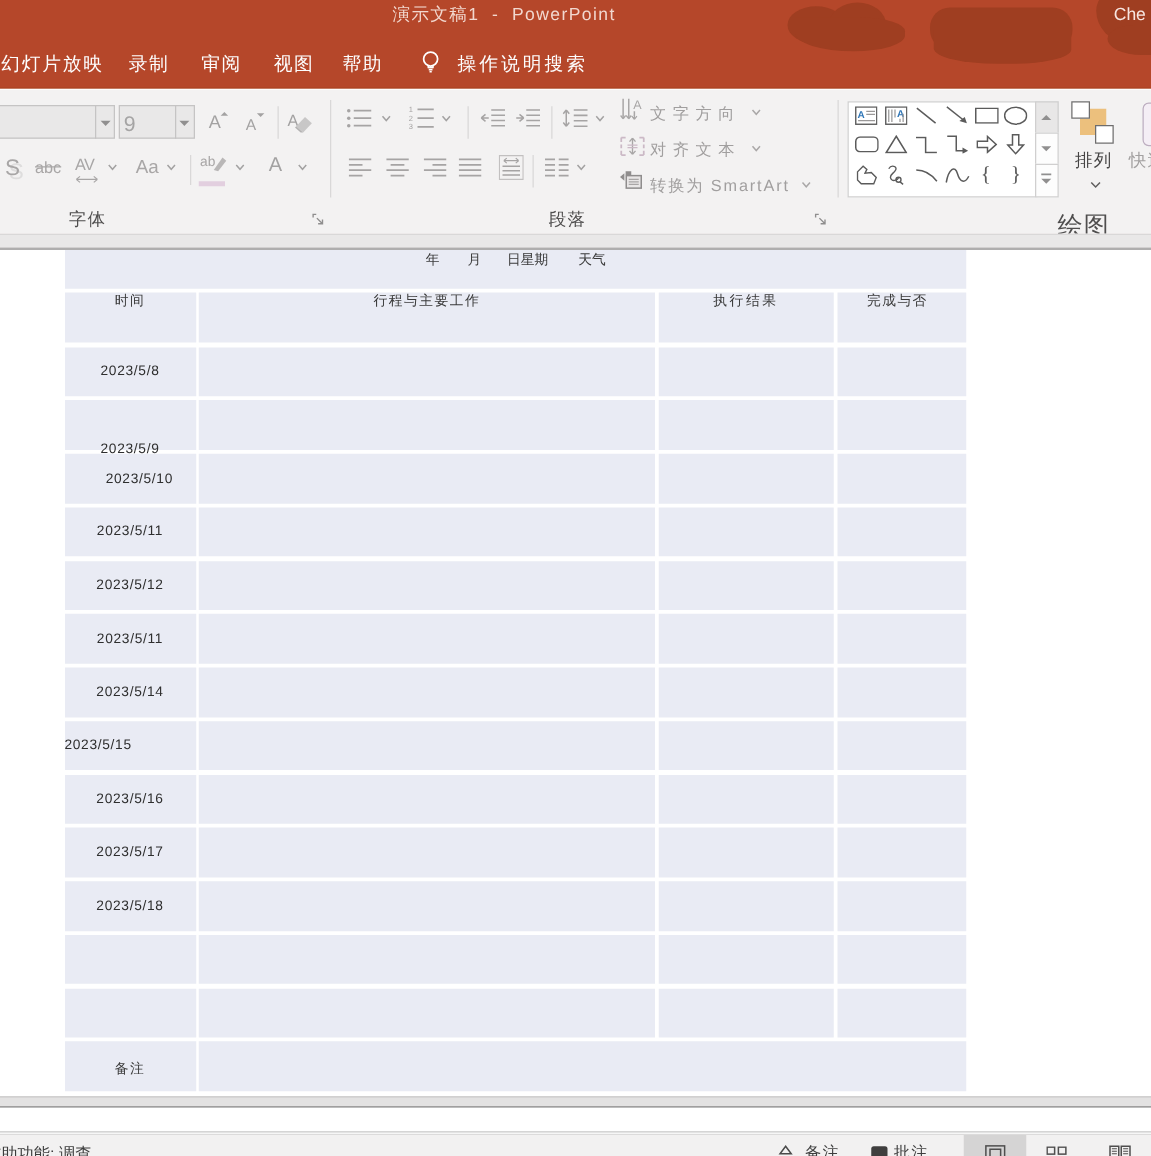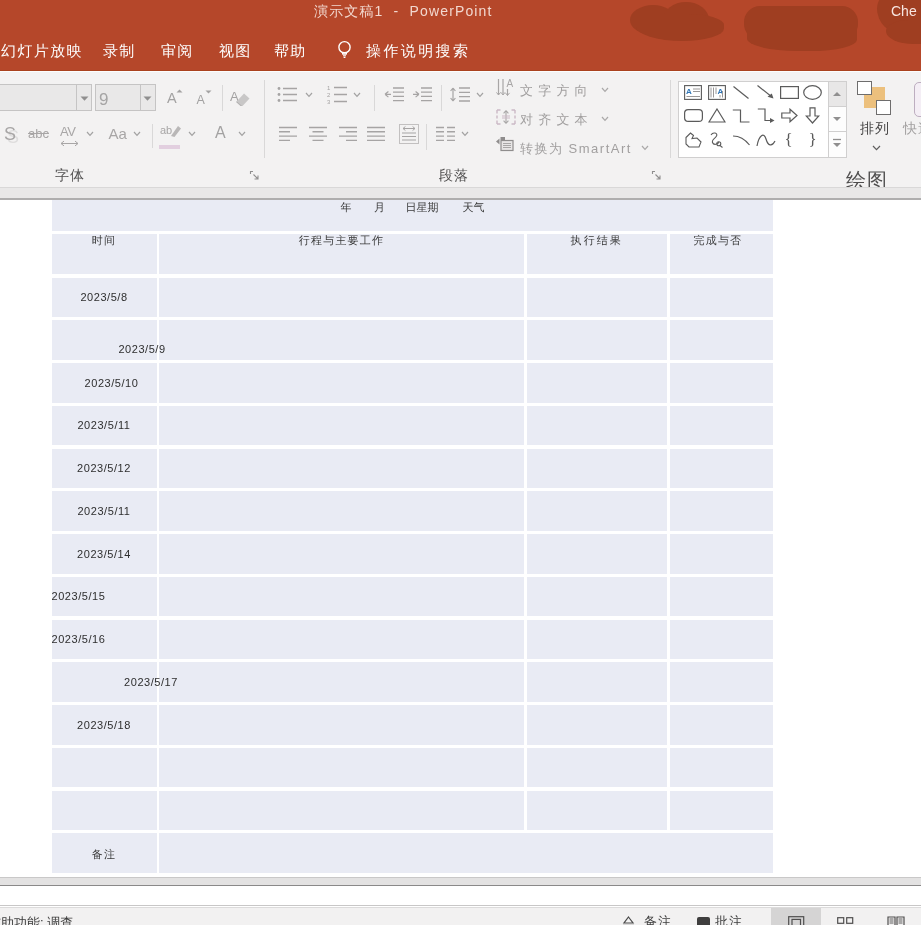--- a/index.html
+++ b/index.html
@@ -370,29 +370,29 @@
 <div class="ab" style="left:159px;top:833.25px;width:613.5px;height:39.5px;background:#e9ebf4;"></div>
 <div class="ab" style="left:340.5px;top:200px;font-size:11px;color:#3a3a3a;">年</div>
 <div class="ab" style="left:374px;top:200px;font-size:11px;color:#3a3a3a;">月</div>
 <div class="ab" style="left:405.5px;top:200px;font-size:11px;color:#3a3a3a;">日星期</div>
 <div class="ab" style="left:462.5px;top:200px;font-size:11px;color:#3a3a3a;">天气</div>
 <div class="ab" style="left:51.5px;top:232.8px;width:105px;text-align:center;font-size:11px;color:#3a3a3a;letter-spacing:1.2px;">时间</div>
 <div class="ab" style="left:159px;top:232.8px;width:365px;text-align:center;font-size:11px;color:#3a3a3a;letter-spacing:1.2px;">行程与主要工作</div>
 <div class="ab" style="left:526.5px;top:232.8px;width:140.5px;text-align:center;font-size:11px;color:#3a3a3a;letter-spacing:2.1px;">执行结果</div>
 <div class="ab" style="left:669.5px;top:232.8px;width:103px;text-align:left;font-size:11px;color:#3a3a3a;letter-spacing:1.2px;margin-left:24px;">完成与否</div>
 <div class="ab" style="left:51.5px;top:291.0px;width:105px;text-align:center;font-size:11px;letter-spacing:0.55px;color:#2e2e2e;">2023/5/8</div>
-<div class="ab" style="left:51.5px;top:343px;width:105px;text-align:center;font-size:11px;letter-spacing:0.55px;color:#2e2e2e;margin-left:38px;">2023/5/9</div>
+<div class="ab" style="left:51.5px;top:353px;width:105px;text-align:center;font-size:11px;letter-spacing:0.55px;color:#2e2e2e;">2023/5/9</div>
 <div class="ab" style="left:51.5px;top:376.5px;width:120px;text-align:center;font-size:11px;letter-spacing:0.55px;color:#2e2e2e;">2023/5/10</div>
 <div class="ab" style="left:51.5px;top:419.25px;width:105px;text-align:center;font-size:11px;letter-spacing:0.55px;color:#2e2e2e;">2023/5/11</div>
 <div class="ab" style="left:51.5px;top:462.0px;width:105px;text-align:center;font-size:11px;letter-spacing:0.55px;color:#2e2e2e;">2023/5/12</div>
 <div class="ab" style="left:51.5px;top:504.75px;width:105px;text-align:center;font-size:11px;letter-spacing:0.55px;color:#2e2e2e;">2023/5/11</div>
 <div class="ab" style="left:51.5px;top:547.5px;width:105px;text-align:center;font-size:11px;letter-spacing:0.55px;color:#2e2e2e;">2023/5/14</div>
 <div class="ab" style="left:51.5px;top:590.25px;width:105px;text-align:left;font-size:11px;letter-spacing:0.55px;color:#2e2e2e;">2023/5/15</div>
-<div class="ab" style="left:51.5px;top:633.0px;width:105px;text-align:left;font-size:11px;letter-spacing:0.55px;color:#2e2e2e;">2023/5/16</div>
-<div class="ab" style="left:51.5px;top:675.75px;width:105px;text-align:center;font-size:11px;letter-spacing:0.55px;color:#2e2e2e;margin-left:47px;">2023/5/17</div>
+<div class="ab" style="left:51.5px;top:633.0px;width:105px;text-align:center;font-size:11px;letter-spacing:0.55px;color:#2e2e2e;">2023/5/16</div>
+<div class="ab" style="left:51.5px;top:675.75px;width:105px;text-align:center;font-size:11px;letter-spacing:0.55px;color:#2e2e2e;">2023/5/17</div>
 <div class="ab" style="left:51.5px;top:718.5px;width:105px;text-align:center;font-size:11px;letter-spacing:0.55px;color:#2e2e2e;">2023/5/18</div>
 <div class="ab" style="left:51.5px;top:846.95px;width:105px;text-align:center;font-size:11px;color:#3a3a3a;letter-spacing:1.2px;">备注</div>
 </div>
 
 <div class="ab" style="left:0;top:876.5px;width:921px;height:9px;background:#e3e2e2;border-top:1px solid #c9c8c8;border-bottom:1.5px solid #8a8989;box-sizing:border-box;"></div>
 <div class="ab" style="left:0;top:904.5px;width:921px;height:1px;background:#c8c7c7;"></div>
 <div class="ab" style="left:0;top:906.5px;width:921px;height:1px;background:#dcdbdb;"></div>
 <div class="ab" style="left:0;top:907.5px;width:921px;height:17.5px;background:#f2f1f1;"></div>
 <div class="ab" style="left:-12px;top:913.5px;font-size:13px;color:#3c3c3c;">辅助功能: 调查</div>
 

